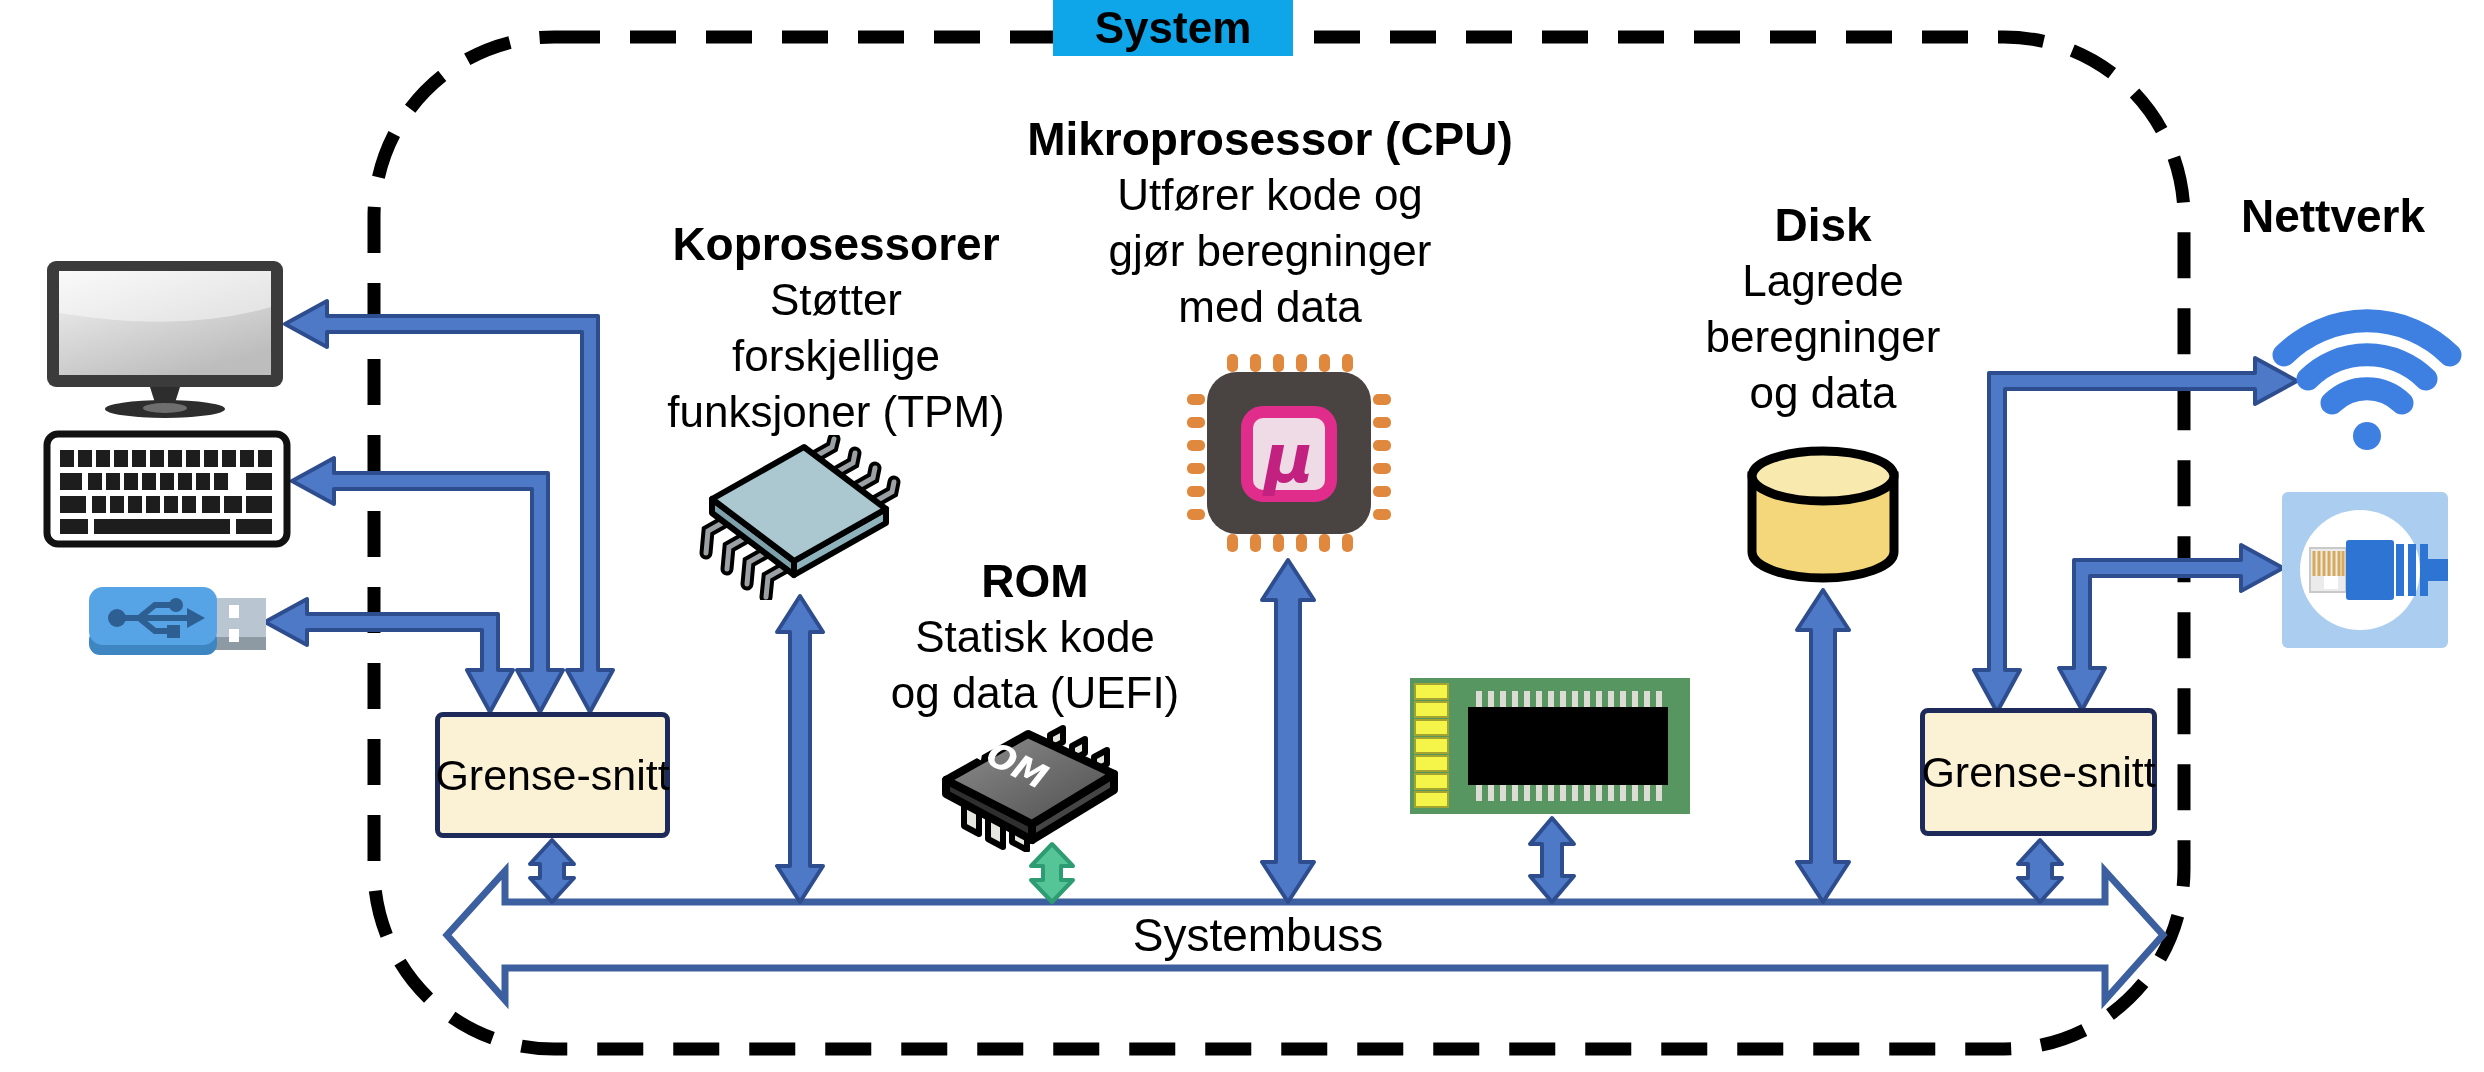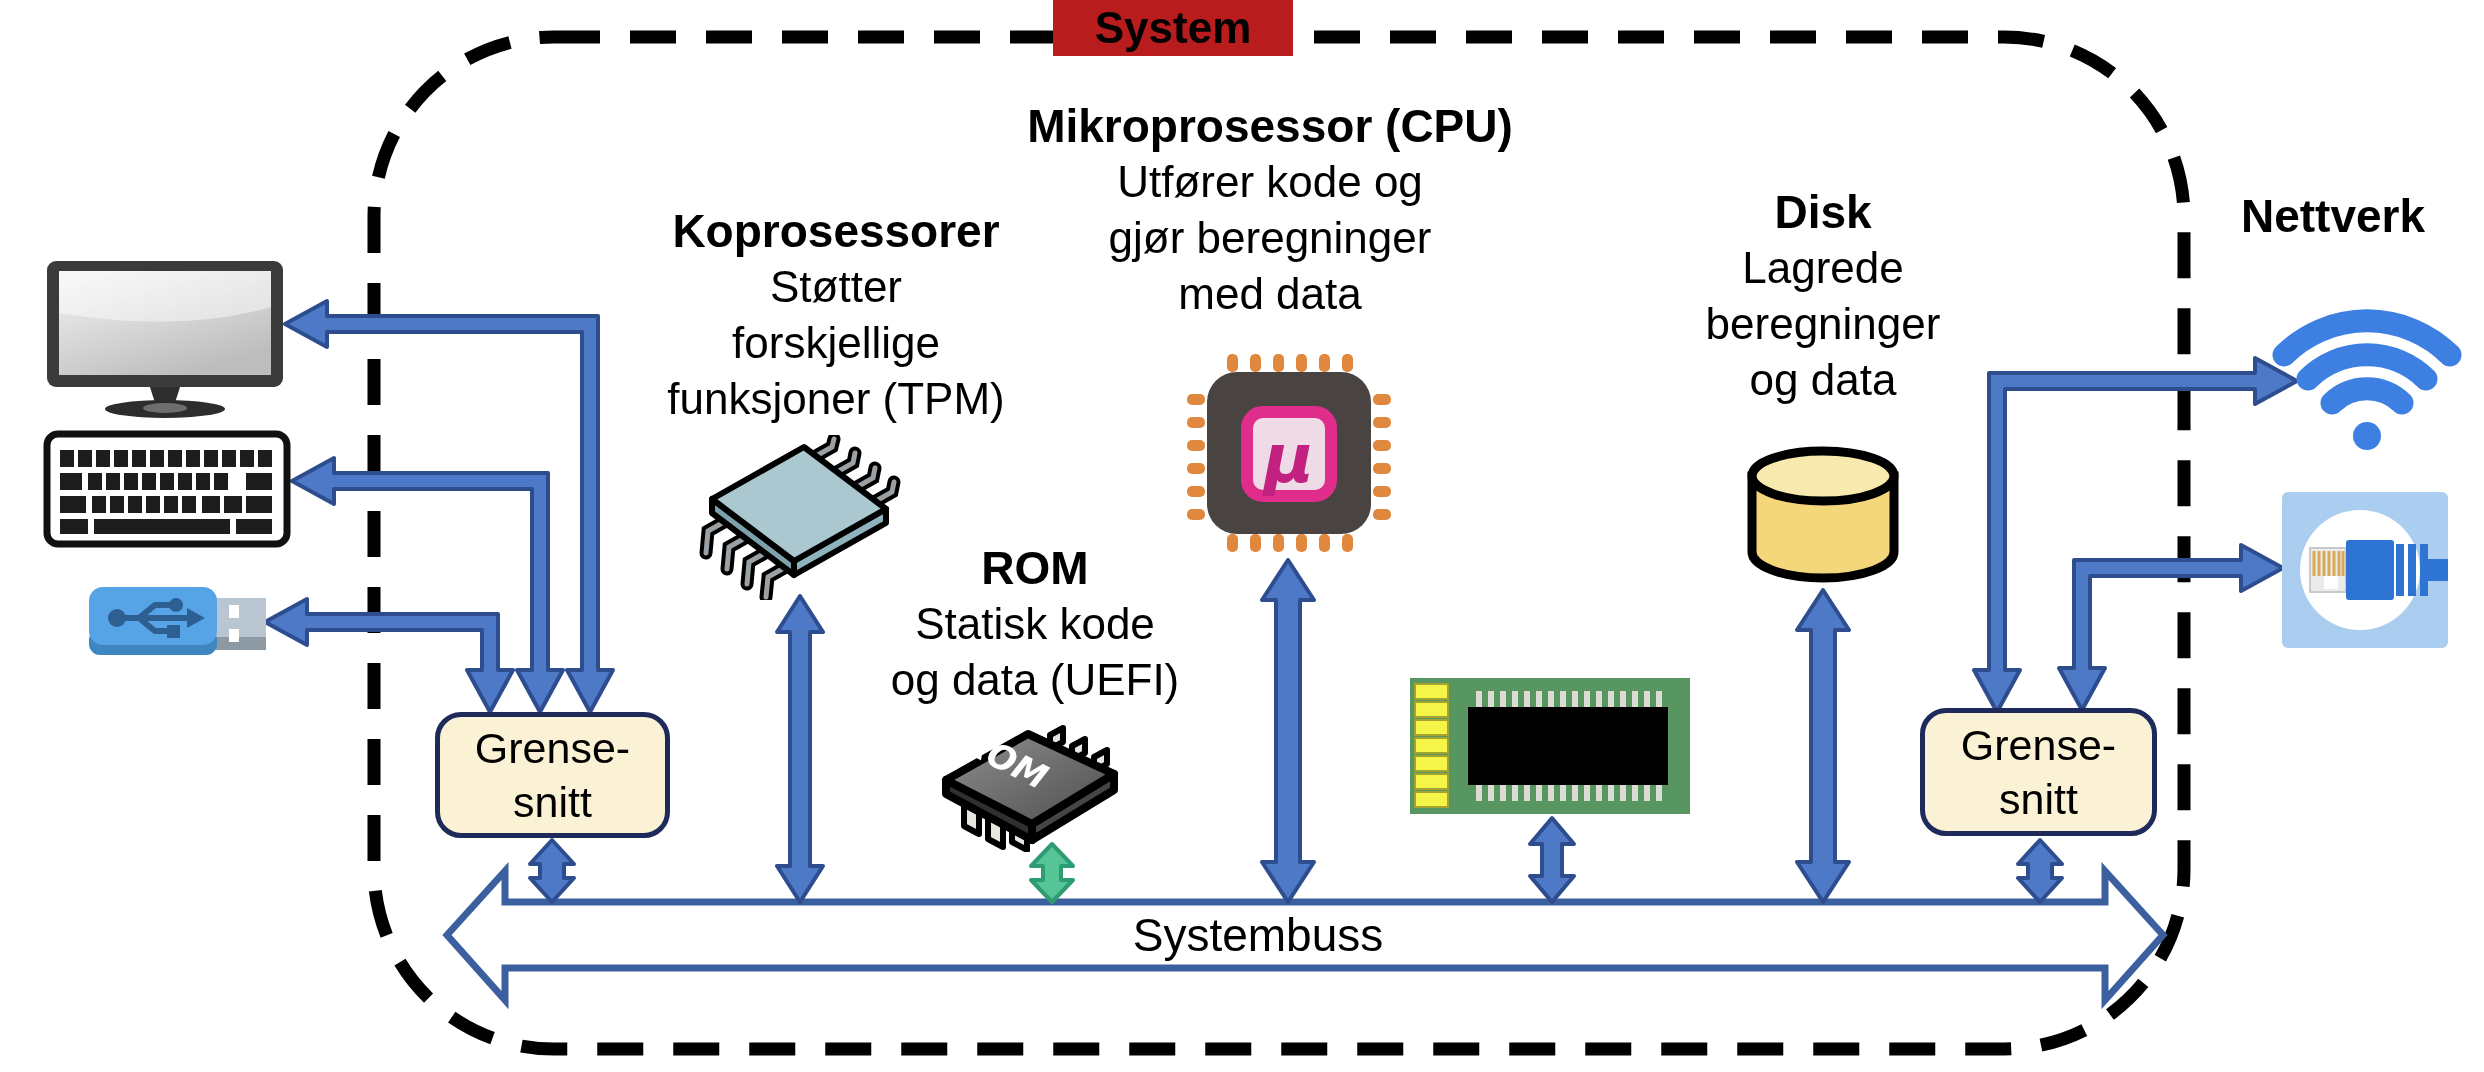--- a/index.html
+++ b/index.html
@@ -1,29 +1,29 @@
 <!DOCTYPE html>
 <html><head>
 <meta charset="utf-8">
 <style>
   html,body{margin:0;padding:0;background:#fff;}
   #canvas{position:relative;width:2484px;height:1072px;background:#fff;overflow:hidden;
           font-family:"Liberation Sans",sans-serif;color:#000;}
   #wiring{position:absolute;left:0;top:0;z-index:1;}
   .icon{position:absolute;z-index:3;}
   .tb{position:absolute;text-align:center;z-index:2;}
-  .tb .hd{font-weight:bold;font-size:46px;line-height:56px;white-space:nowrap;}
+  .tb .hd{font-weight:bold;font-size:46px;line-height:56px;white-space:nowrap;margin-top:13px;}
   .tb .ln{font-weight:normal;font-size:44px;line-height:56px;white-space:nowrap;}
   #io-label{left:0px;top:150px;width:372px;font-weight:bold;font-size:48px;}
   #net-label{left:2182px;top:189px;width:302px;font-weight:bold;font-size:46px;}
   #system-label{position:absolute;left:1053px;top:0px;width:240px;height:56px;z-index:4;
-      background:#b91c1c;text-align:center;font-weight:bold;font-size:44px;line-height:56px;}
+      background:#0ea5e9;text-align:center;font-weight:bold;font-size:44px;line-height:56px;}
   #bus-label{left:1058px;top:906px;width:400px;font-size:46px;line-height:58px;z-index:2;}
-  .gbox{position:absolute;z-index:3;background:#fbf1d4;border:5px solid #1e2a5a;border-radius:26px;
-      display:flex;flex-direction:column;align-items:center;justify-content:center;
+  .gbox{position:absolute;z-index:3;background:#fbf1d4;border:5px solid #1e2a5a;border-radius:8px;
+      display:flex;flex-direction:row;align-items:center;justify-content:center;
       font-size:43px;line-height:54px;text-align:center;}
   #gbox-left{left:435px;top:712px;width:225px;height:116px;}
   #gbox-right{left:1920px;top:708px;width:227px;height:118px;}
   .kb-key{fill:#1d1d1d;}
 </style>
 </head>
 <body>
 
 <div id="canvas">
 

